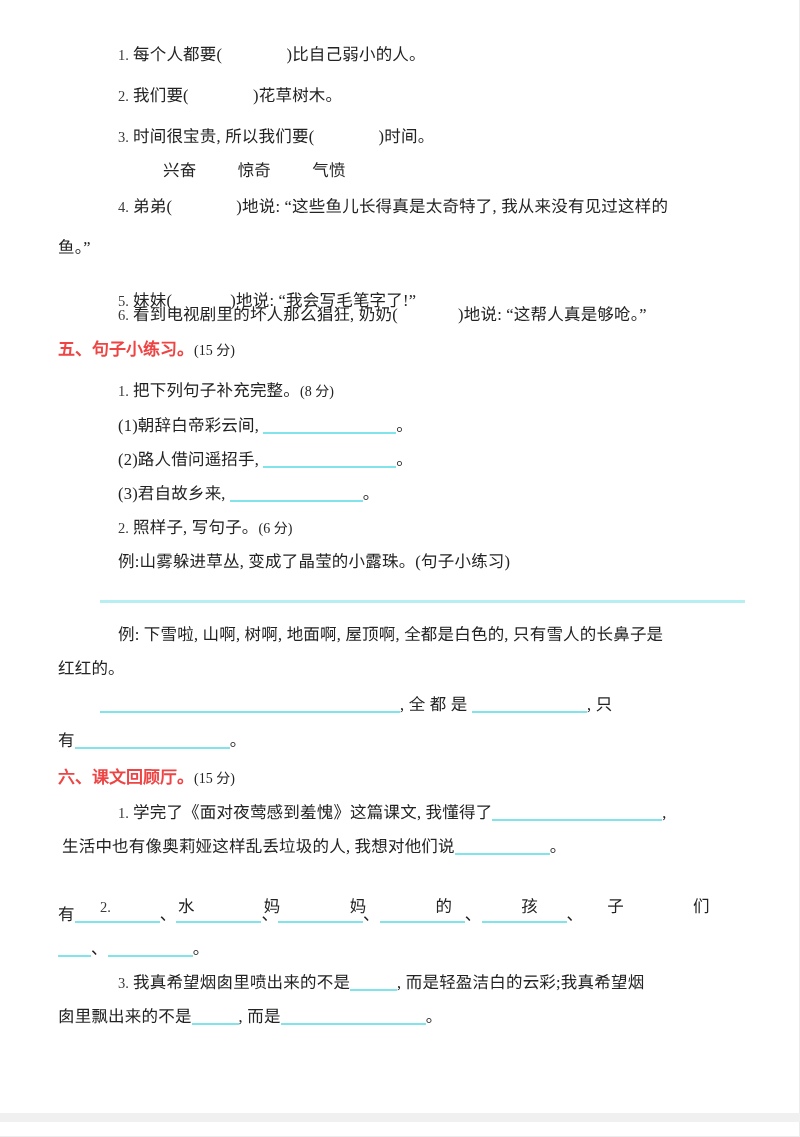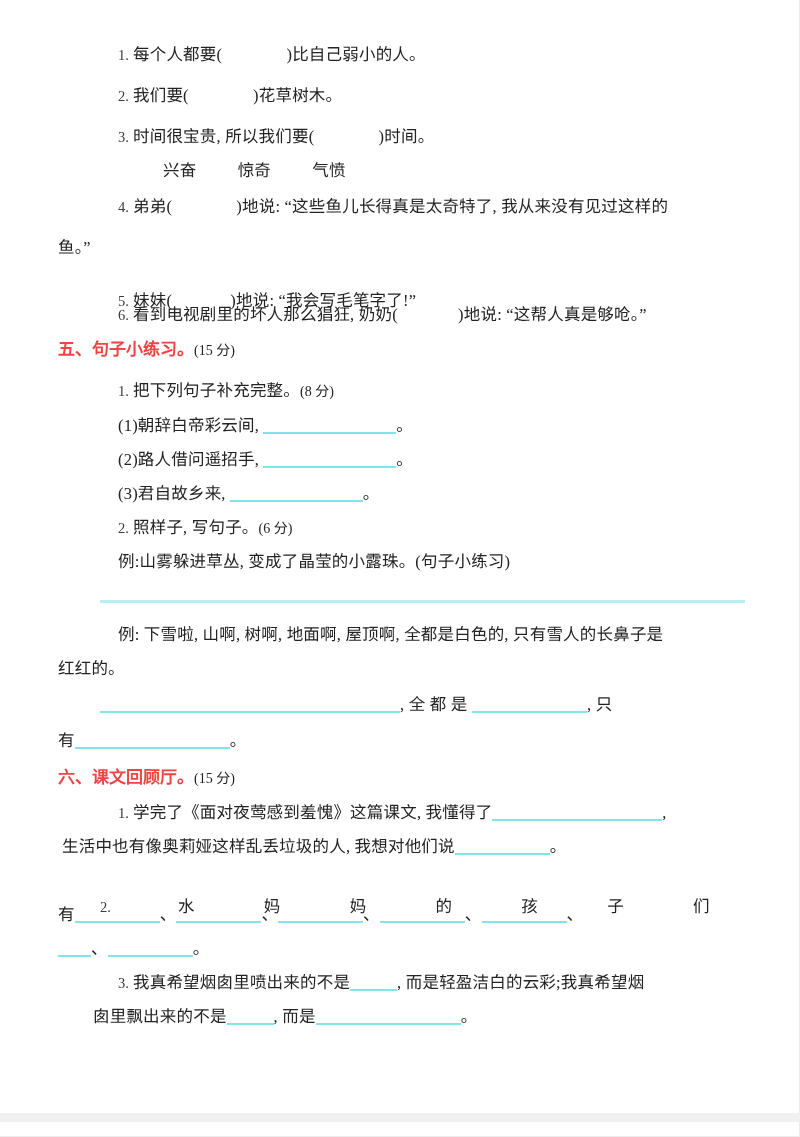--- a/index.html
+++ b/index.html
@@ -225,20 +225,20 @@
     </div>
 
     <div class="line" style="left:58px;top:941px;">
       <span class="blank" style="width:33px;"></span><span class="ln">、</span><span class="blank" style="width:85px;"></span><span class="ln">。</span>
     </div>
 
     <div class="line" style="left:118px;top:975px;">
       <span class="num">3.</span>
       <span class="ln">我真希望烟囱里喷出来的不是</span><span class="blank" style="width:47px;"></span><span class="ln">, 而是轻盈洁白的云彩;我真希望烟</span>
     </div>
-    <div class="line" style="left:58px;top:1009px;margin-left:35px;">
+    <div class="line" style="left:58px;top:1009px;">
       <span class="ln">囱里飘出来的不是</span><span class="blank" style="width:47px;"></span><span class="ln">, 而是</span><span class="blank" style="width:145px;"></span><span class="ln">。</span>
     </div>
 
   </div>
 
   <div class="bottom-band"></div>
 </div>
 
 </body></html>

